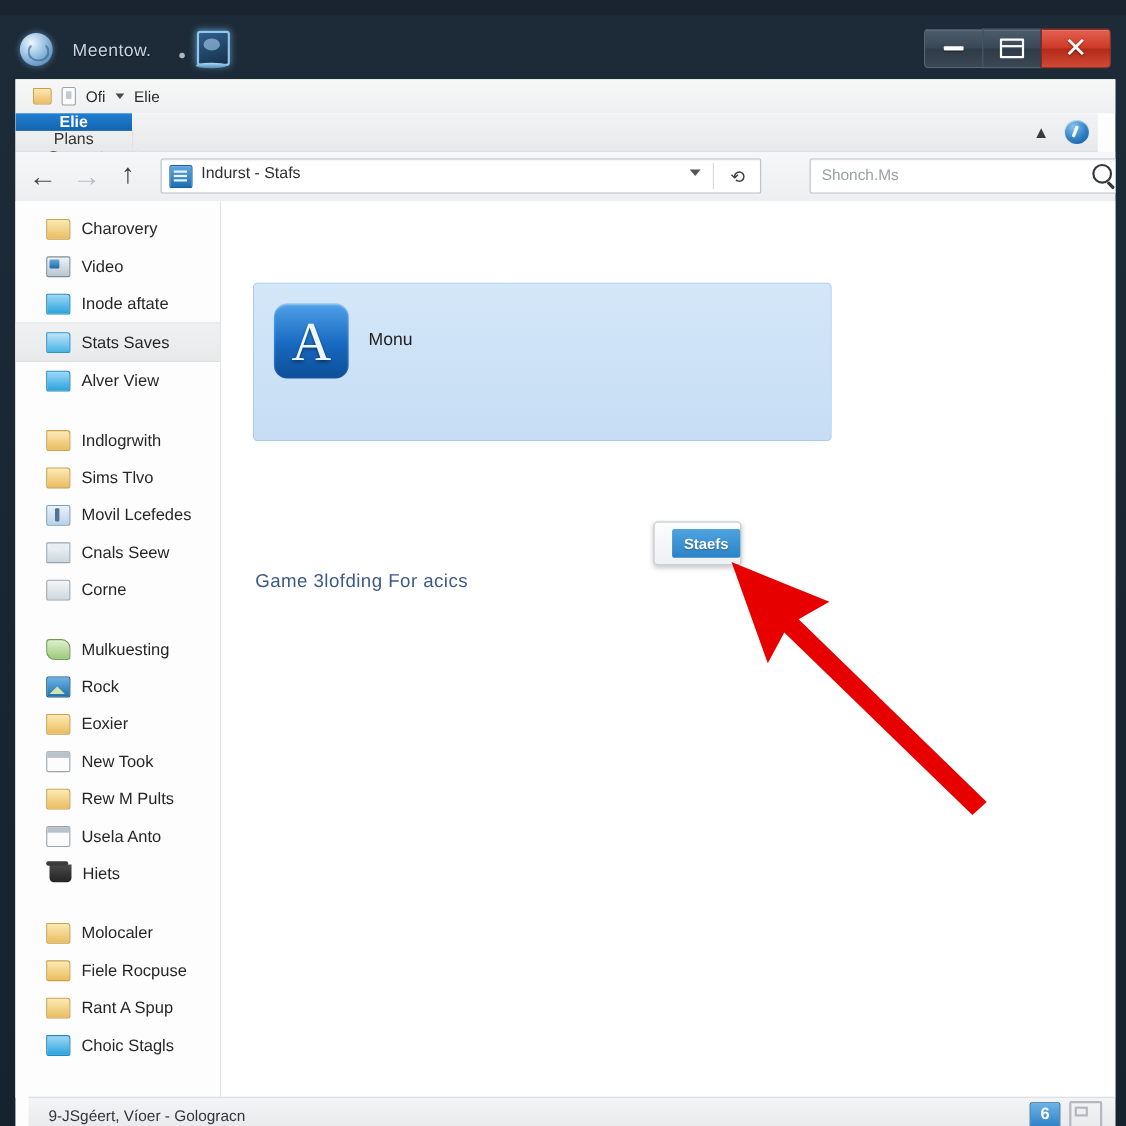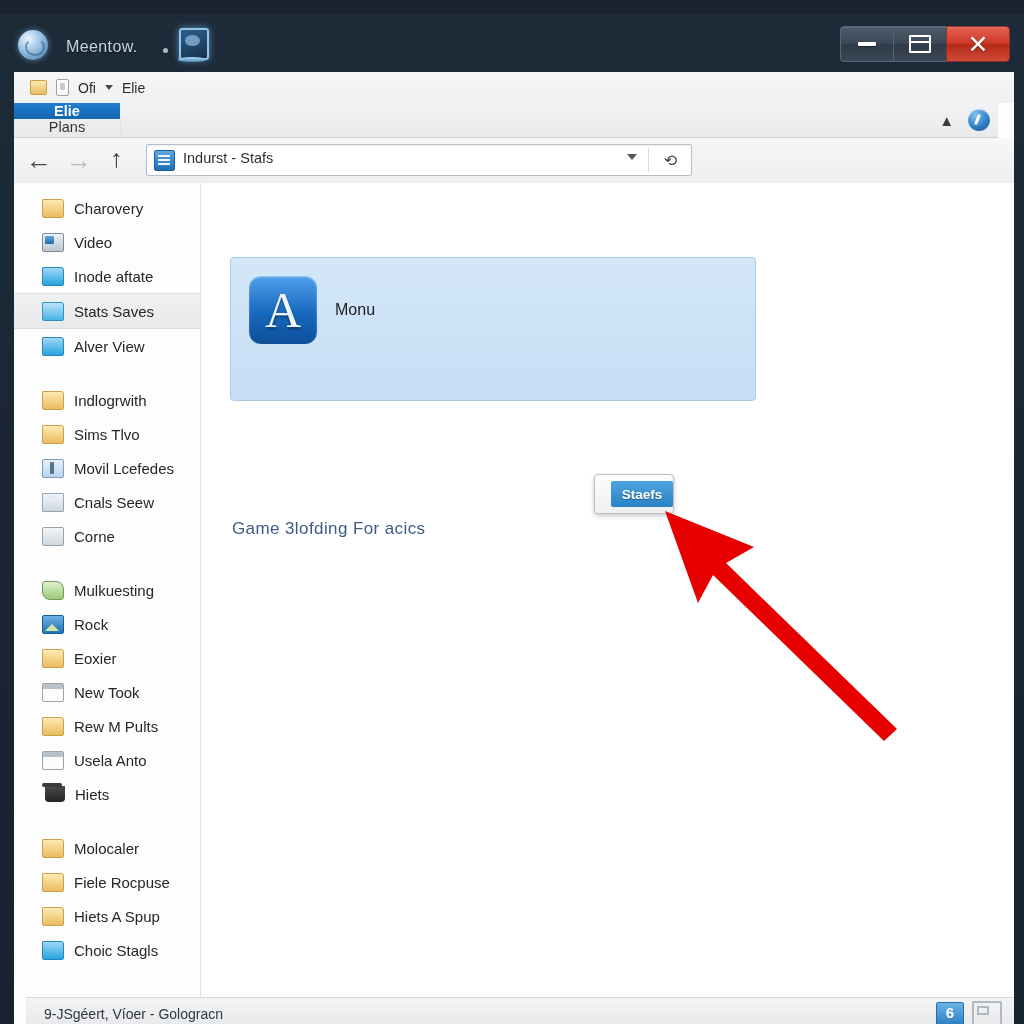--- a/index.html
+++ b/index.html
@@ -269,20 +269,24 @@
       <div class="nav-arrow nav-up">↑</div>
 
       <div class="addrbox">
         <div class="addr-ic"></div>
         <div class="addr-txt">Indurst - Stafs</div>
         <div class="addr-caret"></div>
         <div class="addr-sep"></div>
         <div class="addr-refresh">⟳</div>
       </div>
 
+      <div class="searchbox">
+        <div class="search-ph">Shonch.Ms</div>
+        <div class="search-mag"></div>
+      </div>
     </div>
 
     <div class="panes">
 
       <div class="sidebar">
 
         <div style="height:8px"></div>
         <div class="side-item">
           <span class="ico folder-y"></span>
           <span>Charovery</span>
@@ -363,21 +367,21 @@
         <div class="side-item">
           <span class="ico folder-y"></span>
           <span>Molocaler</span>
           </div>
         <div class="side-item">
           <span class="ico folder-y"></span>
           <span>Fiele Rocpuse</span>
           </div>
         <div class="side-item">
           <span class="ico folder-y"></span>
-          <span>Hiets A Spup</span>
+          <span>Rant A Spup</span>
           </div>
         <div class="side-item">
           <span class="ico folder-b"></span>
           <span>Choic Stagls</span>
           </div>
       </div>
 
       <div class="content">
 
         <div class="selbox">

